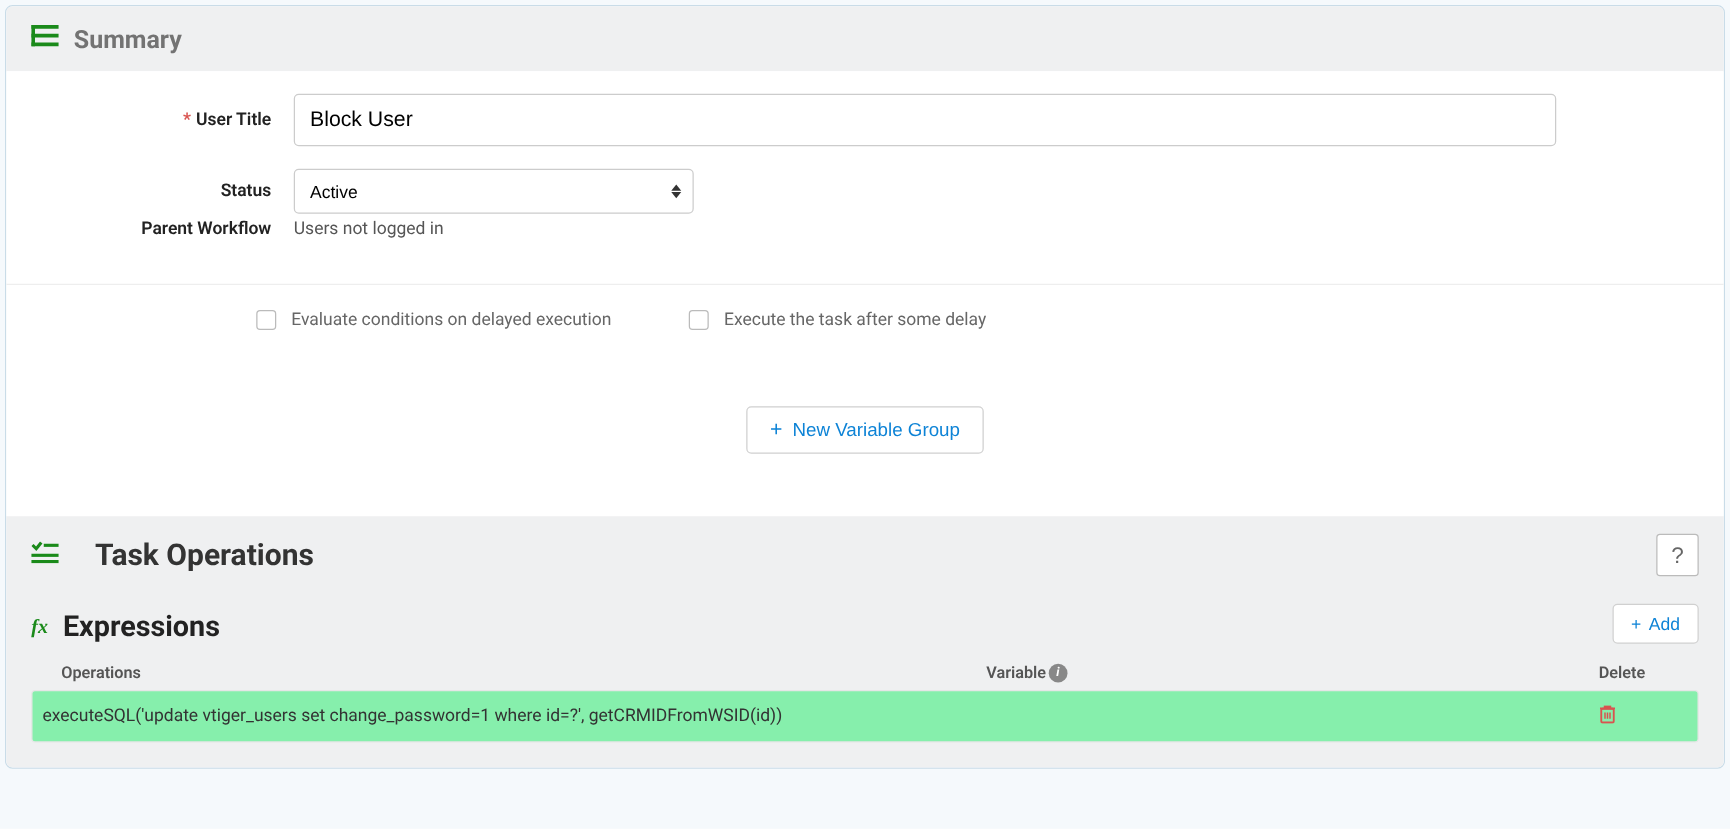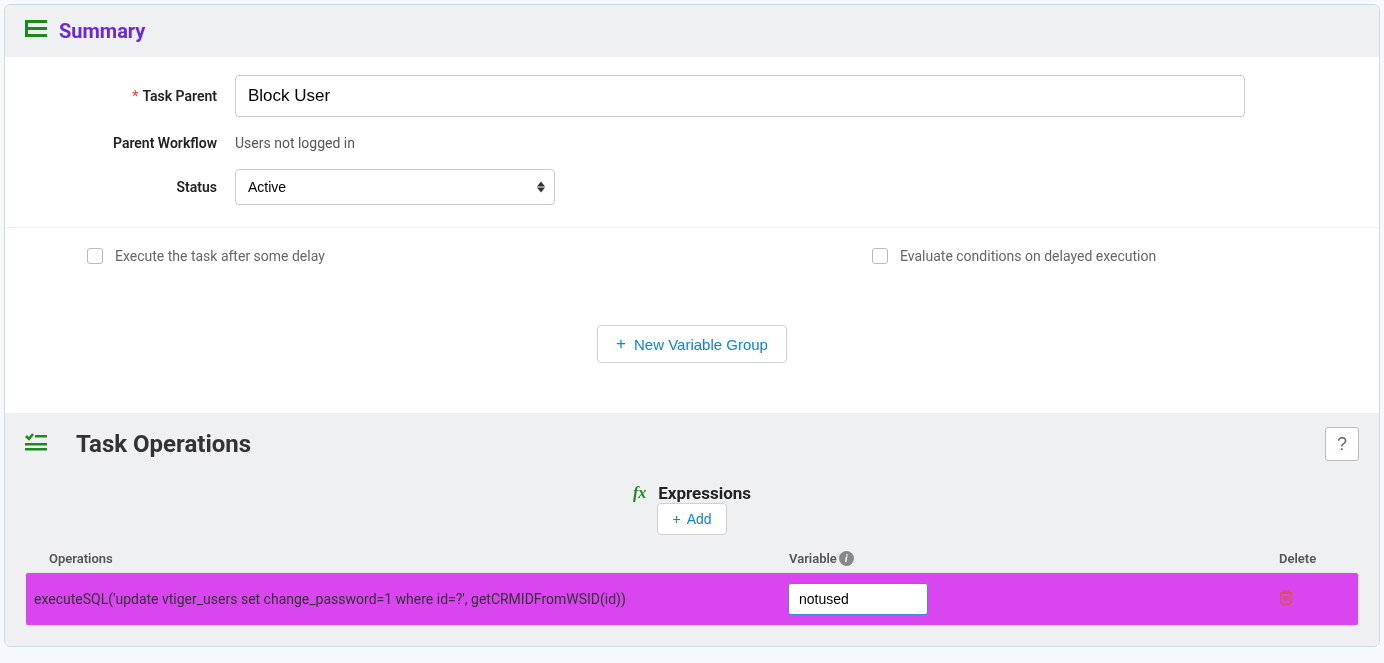--- a/index.html
+++ b/index.html
@@ -18,21 +18,21 @@
 .section-header {
   background: #eff0f1;
   padding: 14px 20px;
   display: flex;
   align-items: center;
   gap: 12px;
 }
 .section-header h2 {
   font-size: 20px;
   font-weight: 700;
-  color: #6d28d9;
+  color: #737373;
 }
 .section-body {
   background: #fff;
   padding: 18px 20px;
 }
 .form-row {
   display: flex;
   align-items: center;
   margin-bottom: 18px;
 }
@@ -161,28 +161,27 @@
   border-radius: 3px;
   display: inline-flex;
   align-items: center;
   justify-content: center;
   font-size: 18px;
   color: #666;
   cursor: pointer;
 }
 .exp-header {
   display: flex;
-  align-items: center;
+  align-items: flex-end;
   justify-content: space-between;
   margin-top: 22px;
   margin-bottom: 10px;
-  flex-direction: column;
 }
 .exp-header-left { display: flex; align-items: center; gap: 12px; }
-.exp-header-left h3 { font-size: 17px; font-weight: 700; color: #222; }
+.exp-header-left h3 { font-size: 23px; font-weight: 700; color: #222; }
 .btn-add {
   display: inline-flex;
   align-items: center;
   gap: 6px;
   padding: 7px 14px;
   border: 1px solid #d0d0d0;
   border-radius: 4px;
   background: #fff;
   color: #0d83d6;
   font-size: 14px;
@@ -195,21 +194,21 @@
   font-size: 13px;
   font-weight: 600;
   color: #555;
 }
 .col-expr { flex: 1; padding-left: 24px; }
 .col-var { width: 490px; display:flex; align-items:center; gap:2px; }
 .col-del { width: 80px; }
 .exp-row {
   display: flex;
   align-items: center;
-  background: #d946ef;
+  background: #86efac;
   padding: 10px 0;
   border: 1px solid #e6e6e6;
   border-radius: 3px;
 }
 .exp-row .col-expr {
   font-size: 14px;
   color: #333;
   padding-left: 8px;
 }
 .var-input {
@@ -241,52 +240,52 @@
         <rect x="0" y="14" width="22" height="3" fill="#1a8a1a"></rect>
         <rect x="0" y="0" width="3" height="17" fill="#1a8a1a"></rect>
       </svg>
     </span>
     <h2>Summary</h2>
   </div>
 
   <div class="section-body">
     <div class="form-row">
       <div class="form-label">
-        <span class="required-star">*</span><span>Task Parent</span>
+        <span class="required-star">*</span><span>User Title</span>
       </div>
       <div class="form-value">
         <input class="text-input" type="text" value="Block User" style="">
       </div>
-    </div>
-    <div class="form-row">
-      <div class="form-label">Parent Workflow</div>
-      <div class="form-value">Users not logged in</div>
     </div>
     <div class="form-row" style="margin-bottom:4px">
       <div class="form-label">Status</div>
       <div class="form-value">
         <div class="select-wrap">
           <input class="select-input" type="text" readonly="" value="Active" style="">
           <div class="select-arrows">
             <span class="up"></span>
               <span class="down"></span>
           </div>
         </div>
       </div>
     </div>
+    <div class="form-row">
+      <div class="form-label">Parent Workflow</div>
+      <div class="form-value">Users not logged in</div>
+    </div>
   </div>
 
   <div class="checkbox-row">
+    <div class="check-group second">
+      <div class="checkbox"></div>
+      <div class="check-label" style="max-width:none">Evaluate conditions on delayed execution</div>
+    </div>
     <div class="check-group first">
       <div class="checkbox"></div>
       <div class="check-label">Execute the task after some delay</div>
-    </div>
-    <div class="check-group second">
-      <div class="checkbox"></div>
-      <div class="check-label" style="max-width:none">Evaluate conditions on delayed execution</div>
     </div>
   </div>
 
 
   <div class="conditions-body">
     <button class="btn-outline">
       <span class="plus">+</span>
       <span>New Variable Group</span>
     </button>
   </div>
@@ -324,23 +323,20 @@
       <div class="exp-thead">
         <div class="col-expr">Operations</div>
         <div class="col-var">
           <span>Variable</span>
           <span class="info-icon">i</span>
         </div>
         <div class="col-del">Delete</div>
       </div>
       <div class="exp-row">
         <div class="col-expr">executeSQL('update vtiger_users set change_password=1 where id=?', getCRMIDFromWSID(id))</div>
-        <div class="col-var">
-          <input class="var-input" type="text" value="notused" style="">
-        </div>
         <div class="col-del">
           <span class="del-icon">
             <svg width="16" height="16" viewBox="0 0 16 16">
               <rect x="3" y="4" width="10" height="11" rx="1" fill="none" stroke="#d9534f" stroke-width="1.5"></rect>
               <rect x="5" y="1.5" width="6" height="2" fill="#d9534f"></rect>
               <rect x="2" y="3" width="12" height="1.5" fill="#d9534f"></rect>
               <line x1="6" y1="7" x2="6" y2="12" stroke="#d9534f" stroke-width="1.2"></line>
               <line x1="8" y1="7" x2="8" y2="12" stroke="#d9534f" stroke-width="1.2"></line>
               <line x1="10" y1="7" x2="10" y2="12" stroke="#d9534f" stroke-width="1.2"></line>
             </svg>

